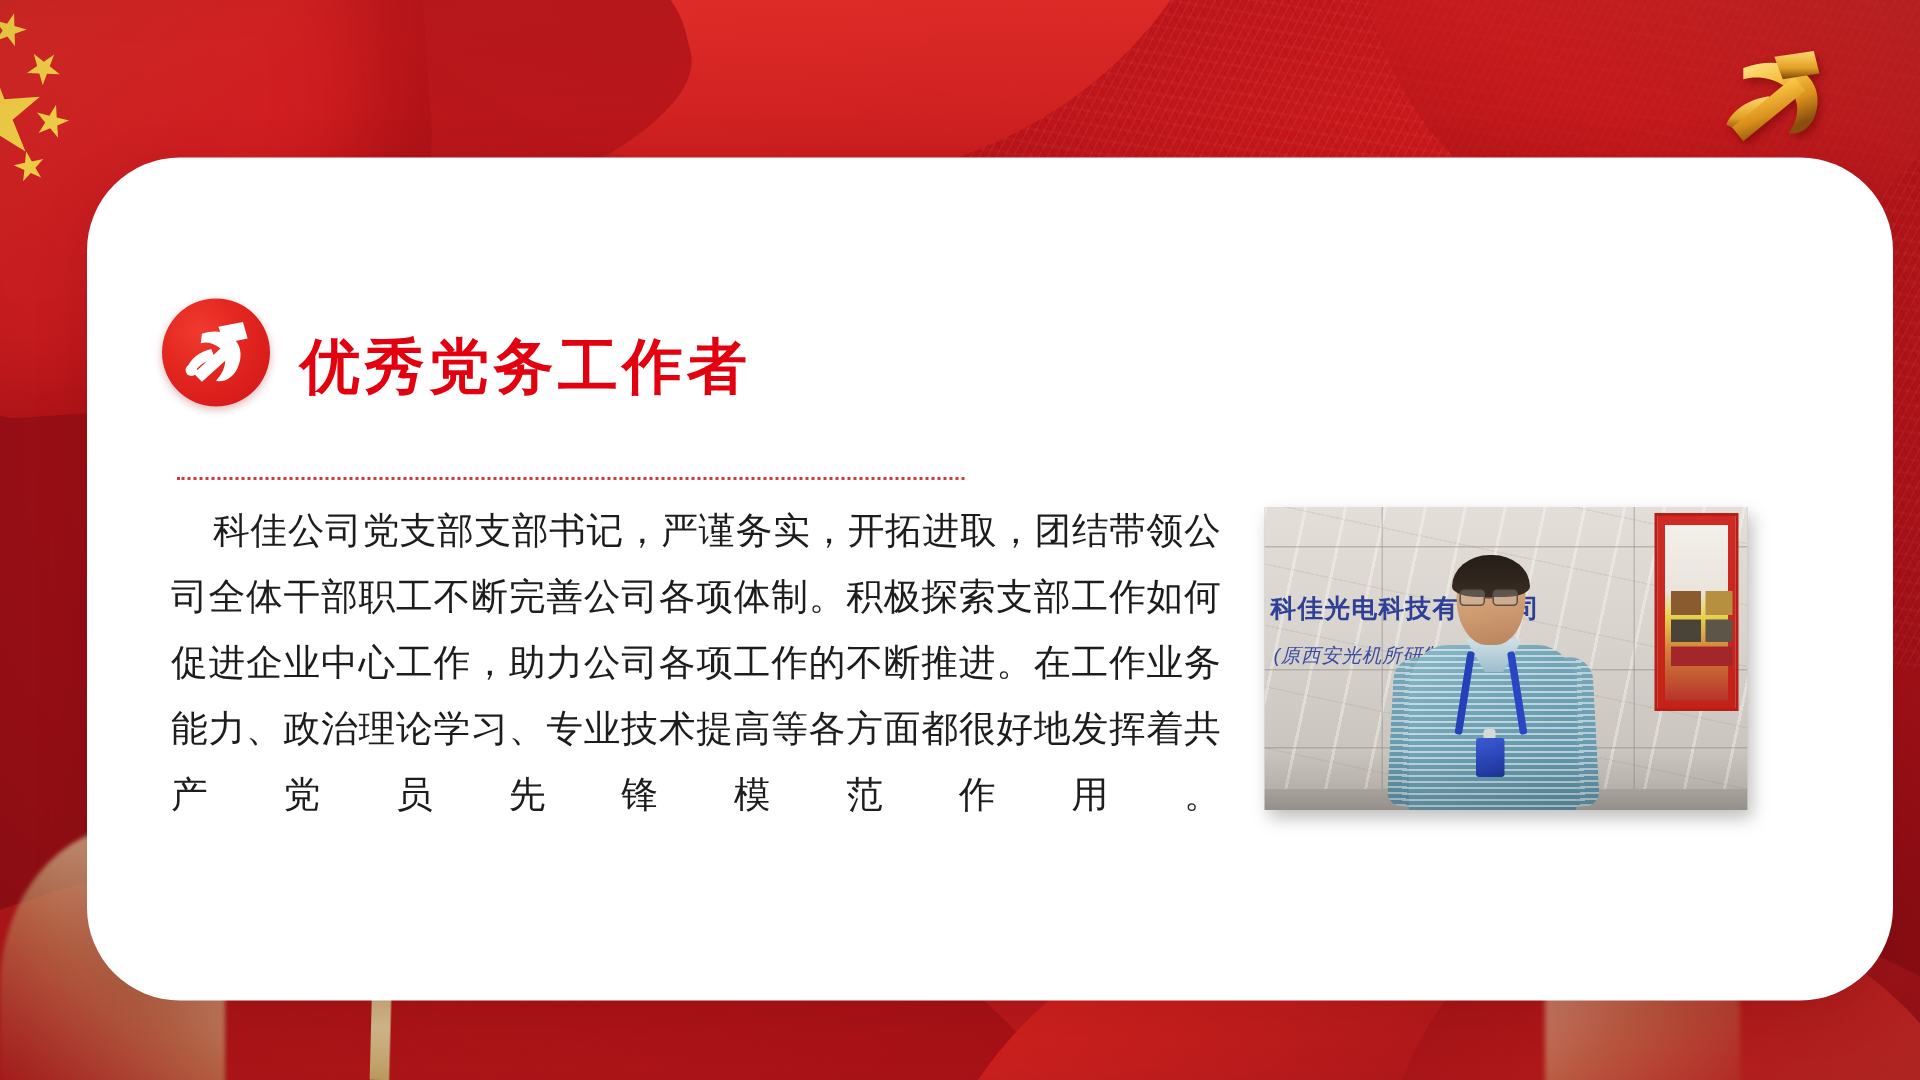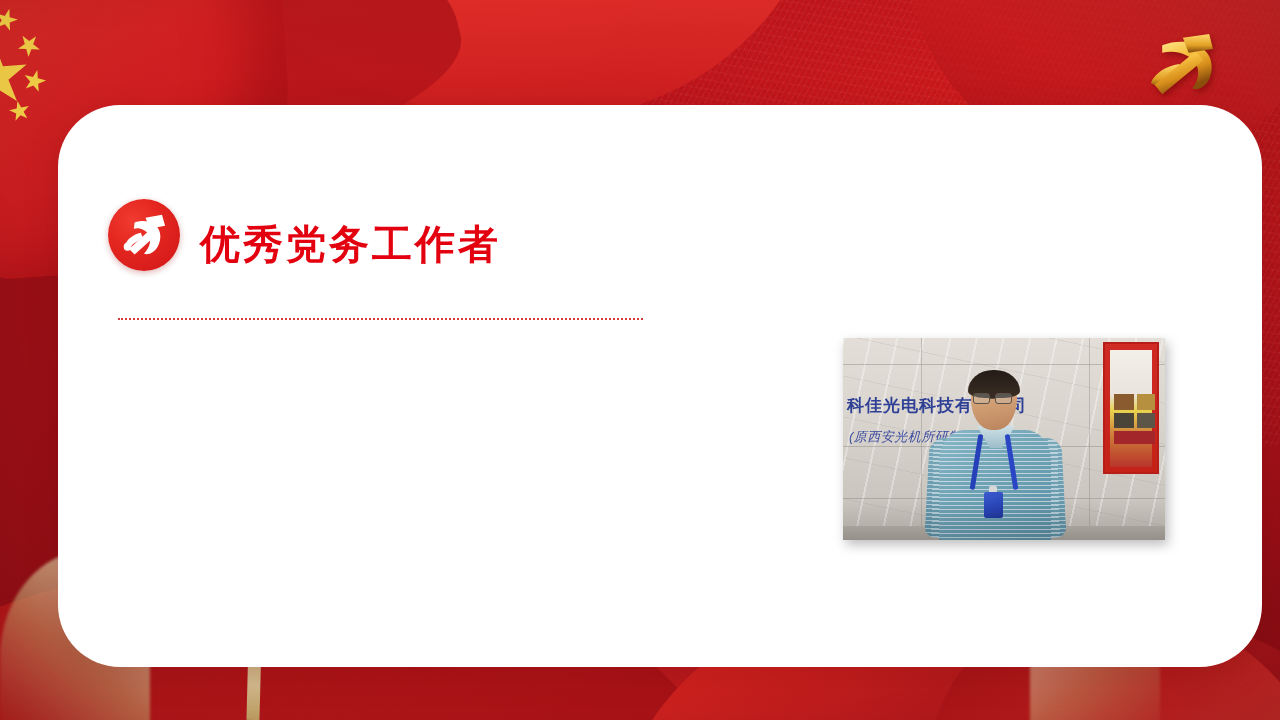--- a/index.html
+++ b/index.html
@@ -409,20 +409,21 @@
             <path d="M34 10 L55 6 L59 20 L39 24 Z"></path>
           </g>
         </svg>
       </div>
       <div class="title">优秀党务工作者</div>
     </div>
 
 
     <div class="divider"></div>
 
+    <div class="body-text">科佳公司党支部支部书记，严谨务实，开拓进取，团结带领公司全体干部职工不断完善公司各项体制。积极探索支部工作如何促进企业中心工作，助力公司各项工作的不断推进。在工作业务能力、政治理论学习、专业技术提高等各方面都很好地发挥着共产党员先锋模范作用。</div>
 
     <div class="photo-wrap">
       <div class="ph ph-wall"></div>
       <div class="ph ph-seam" style="top:26px"></div>
       <div class="ph ph-seam" style="top:108px"></div>
       <div class="ph ph-seam" style="top:160px"></div>
       <div class="ph ph-seam-v" style="left:78px"></div>
       <div class="ph ph-seam-v" style="left:246px"></div>
 
       <div class="ph ph-signtext1">科佳光电科技有限公司</div>

